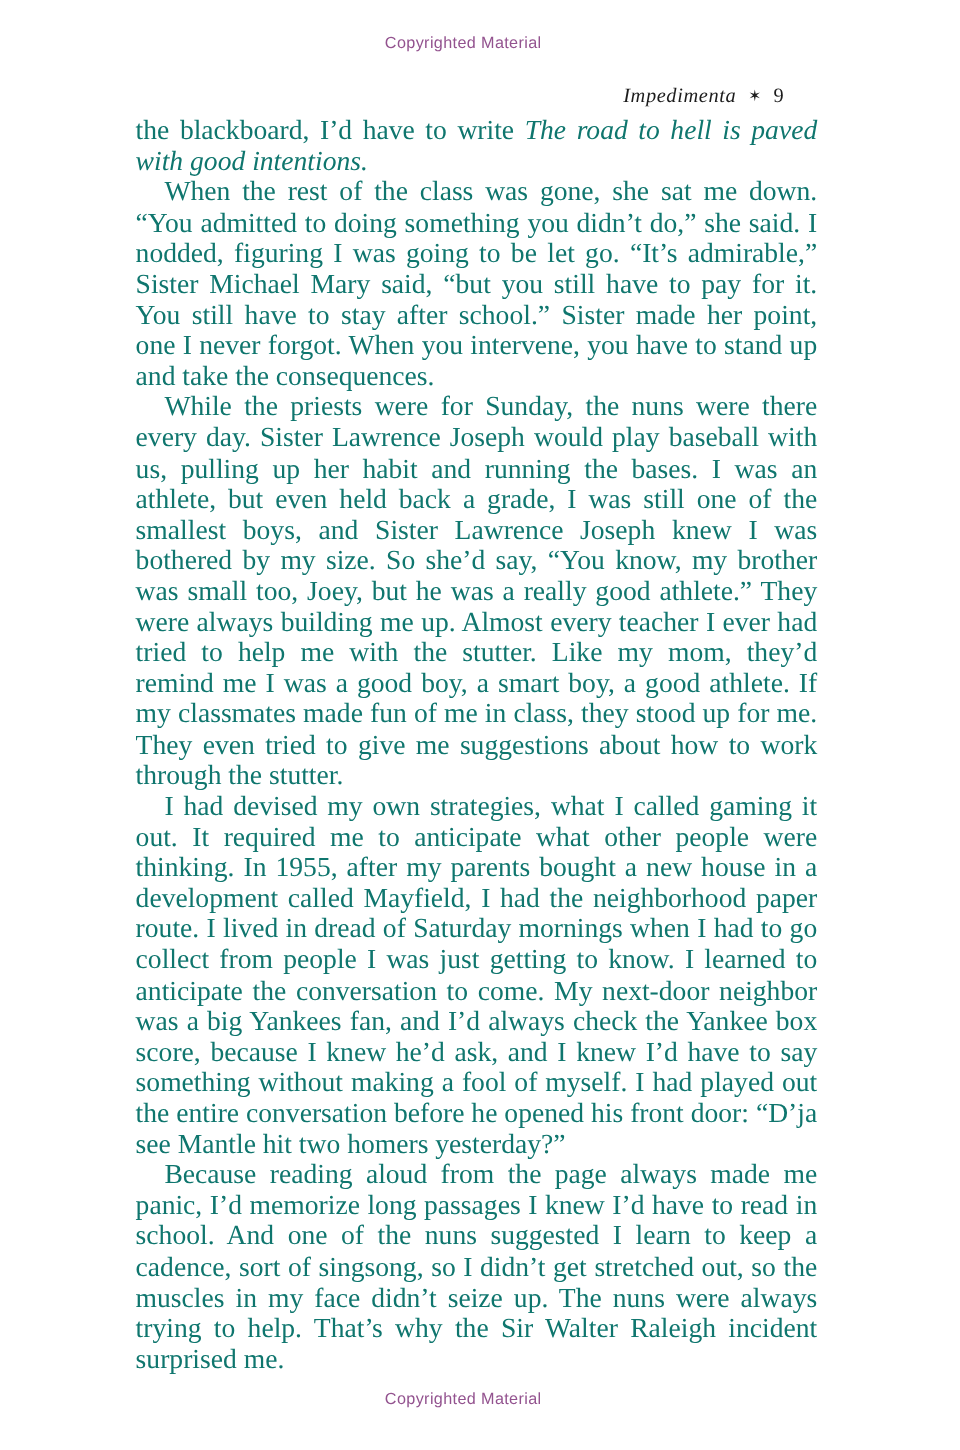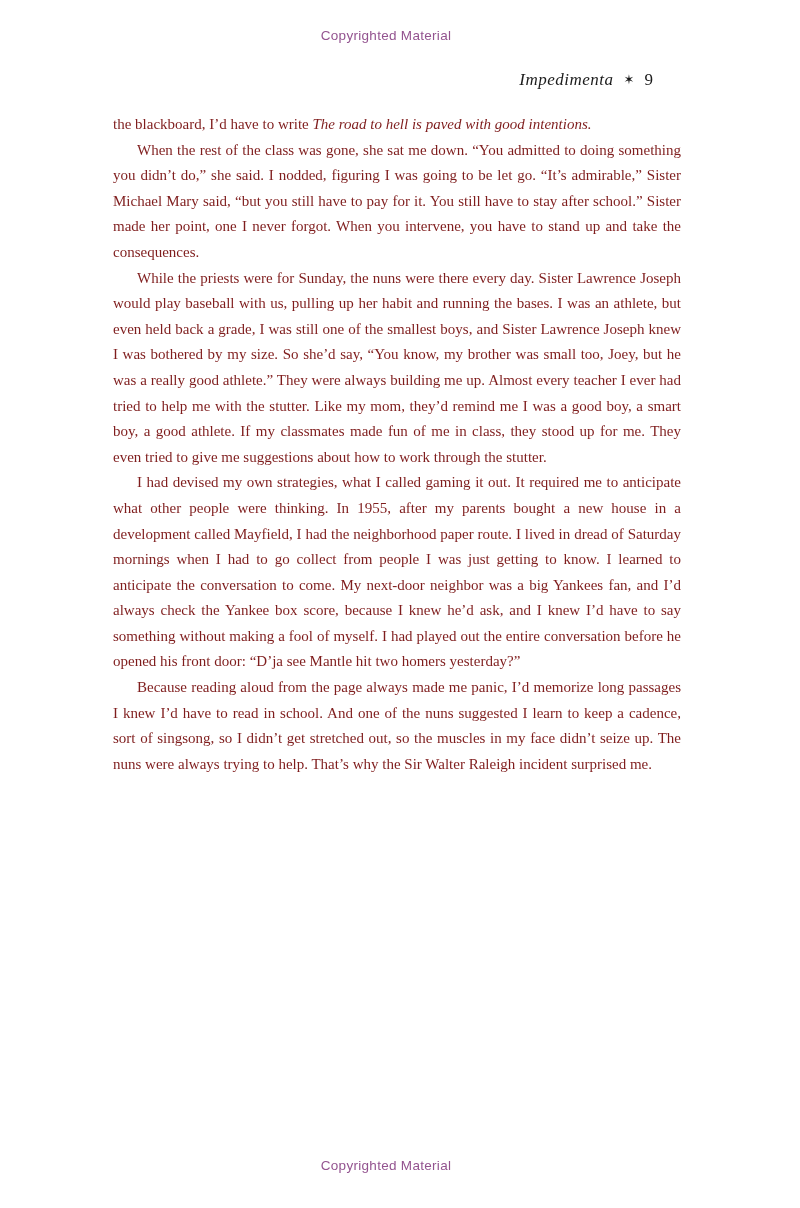--- a/index.html
+++ b/index.html
@@ -45,27 +45,27 @@
     margin: 0 10px;
     font-size: 13px;
     position: relative;
     top: -1px;
   }
   .running-head .page-num {
     font-style: normal;
   }
   .body-text {
     position: absolute;
-    top: 112px;
+    top: 96px;
     left: 113px;
     width: 568px;
-    font-size: 15px;
+    font-size: 23px;
     line-height: 25.6px;
     text-align: justify;
-    color: #7f1d1d;
+    color: #0f766e;
     hyphens: auto;
     -webkit-hyphens: auto;
   }
   .body-text p {
     margin: 0;
     padding: 0;
   }
   .body-text p.indent {
     text-indent: 24px;
   }

